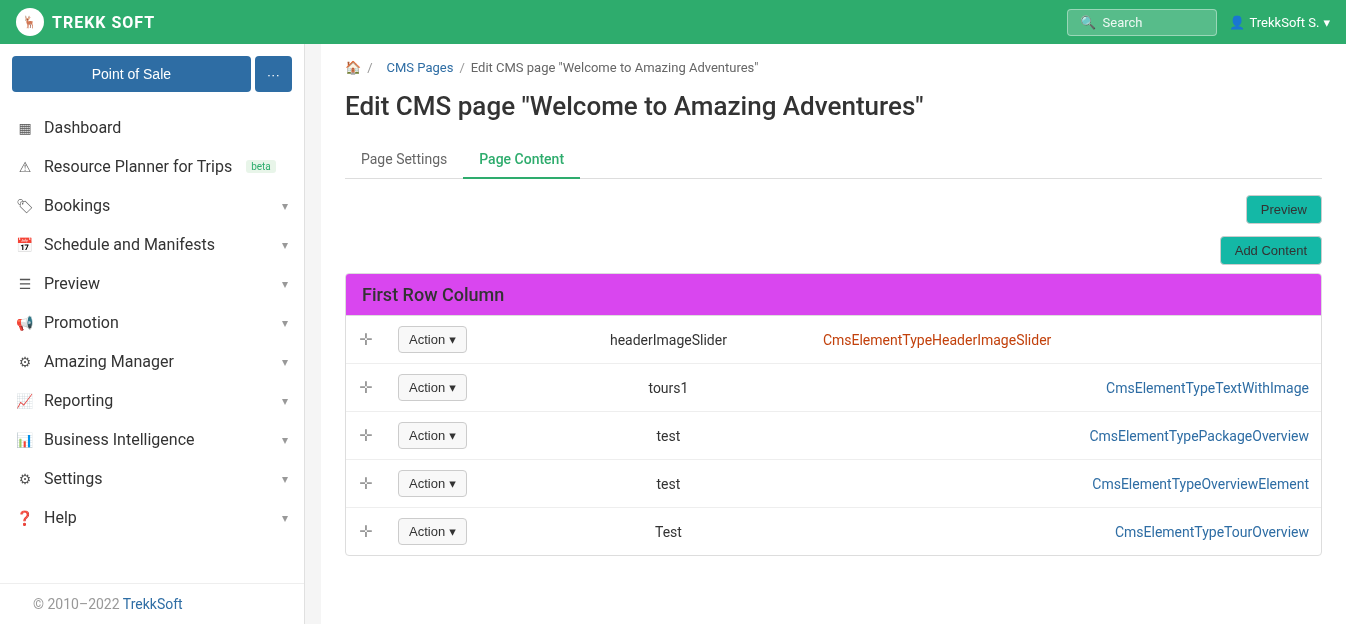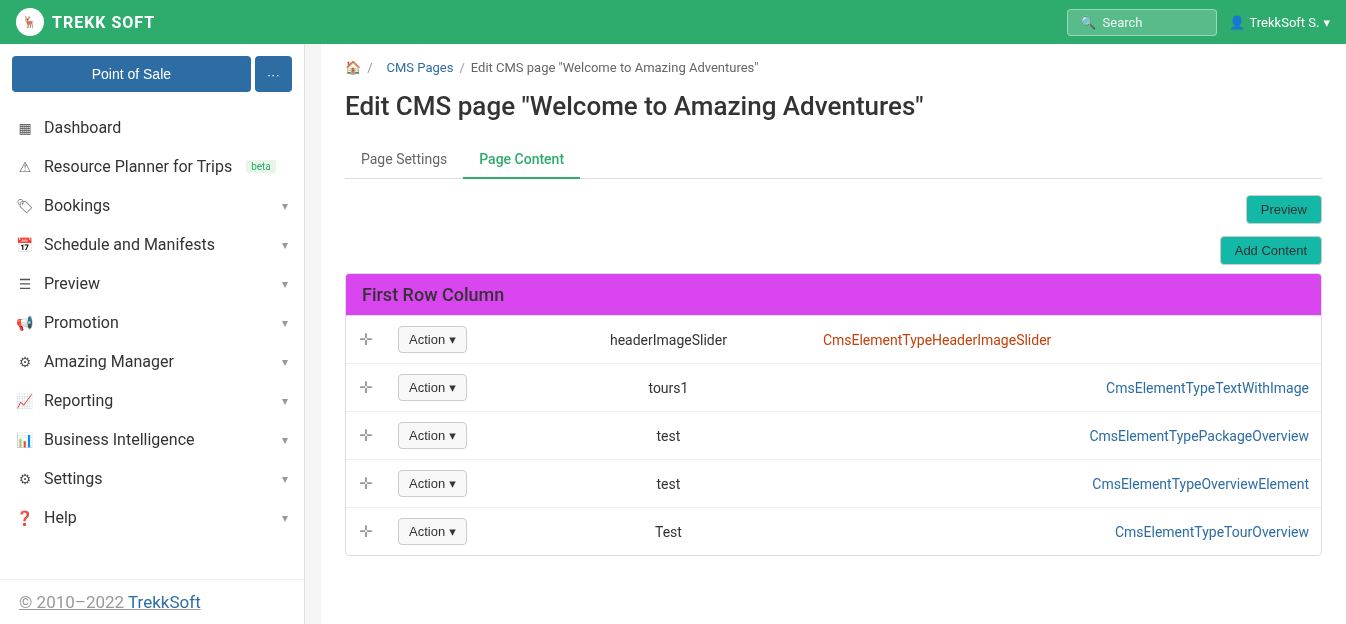--- a/index.html
+++ b/index.html
@@ -119,26 +119,25 @@
     .beta-badge {
       background: #e8f5e9;
       color: #2eac6d;
       font-size: 10px;
       border-radius: 3px;
       padding: 1px 5px;
       margin-left: 4px;
     }
     .chevron { color: #999; font-size: 12px; }
     .sidebar-footer {
-      padding: 12px 19px;
-      font-size: 17px;
+      padding: 12px 33px;
+      font-size: 14px;
       color: #999;
       border-top: 1px solid #eee;
       margin-top: auto;
-      text-decoration: underline;
     }
     .sidebar-footer a { color: #2e6da4; text-decoration: none; }
 
     
     .content-area {
       flex: 1;
       overflow-y: auto;
       padding: 16px 24px;
       background: #fff;
     }

